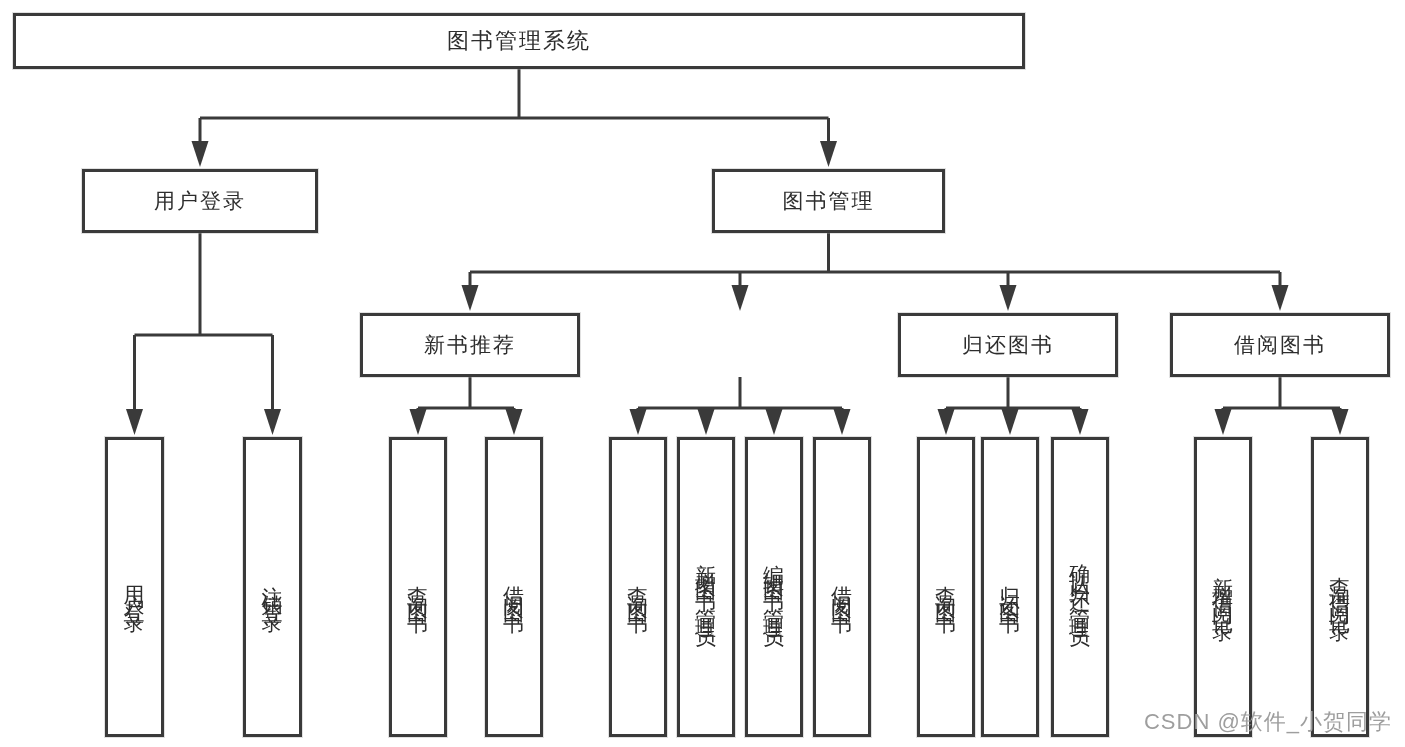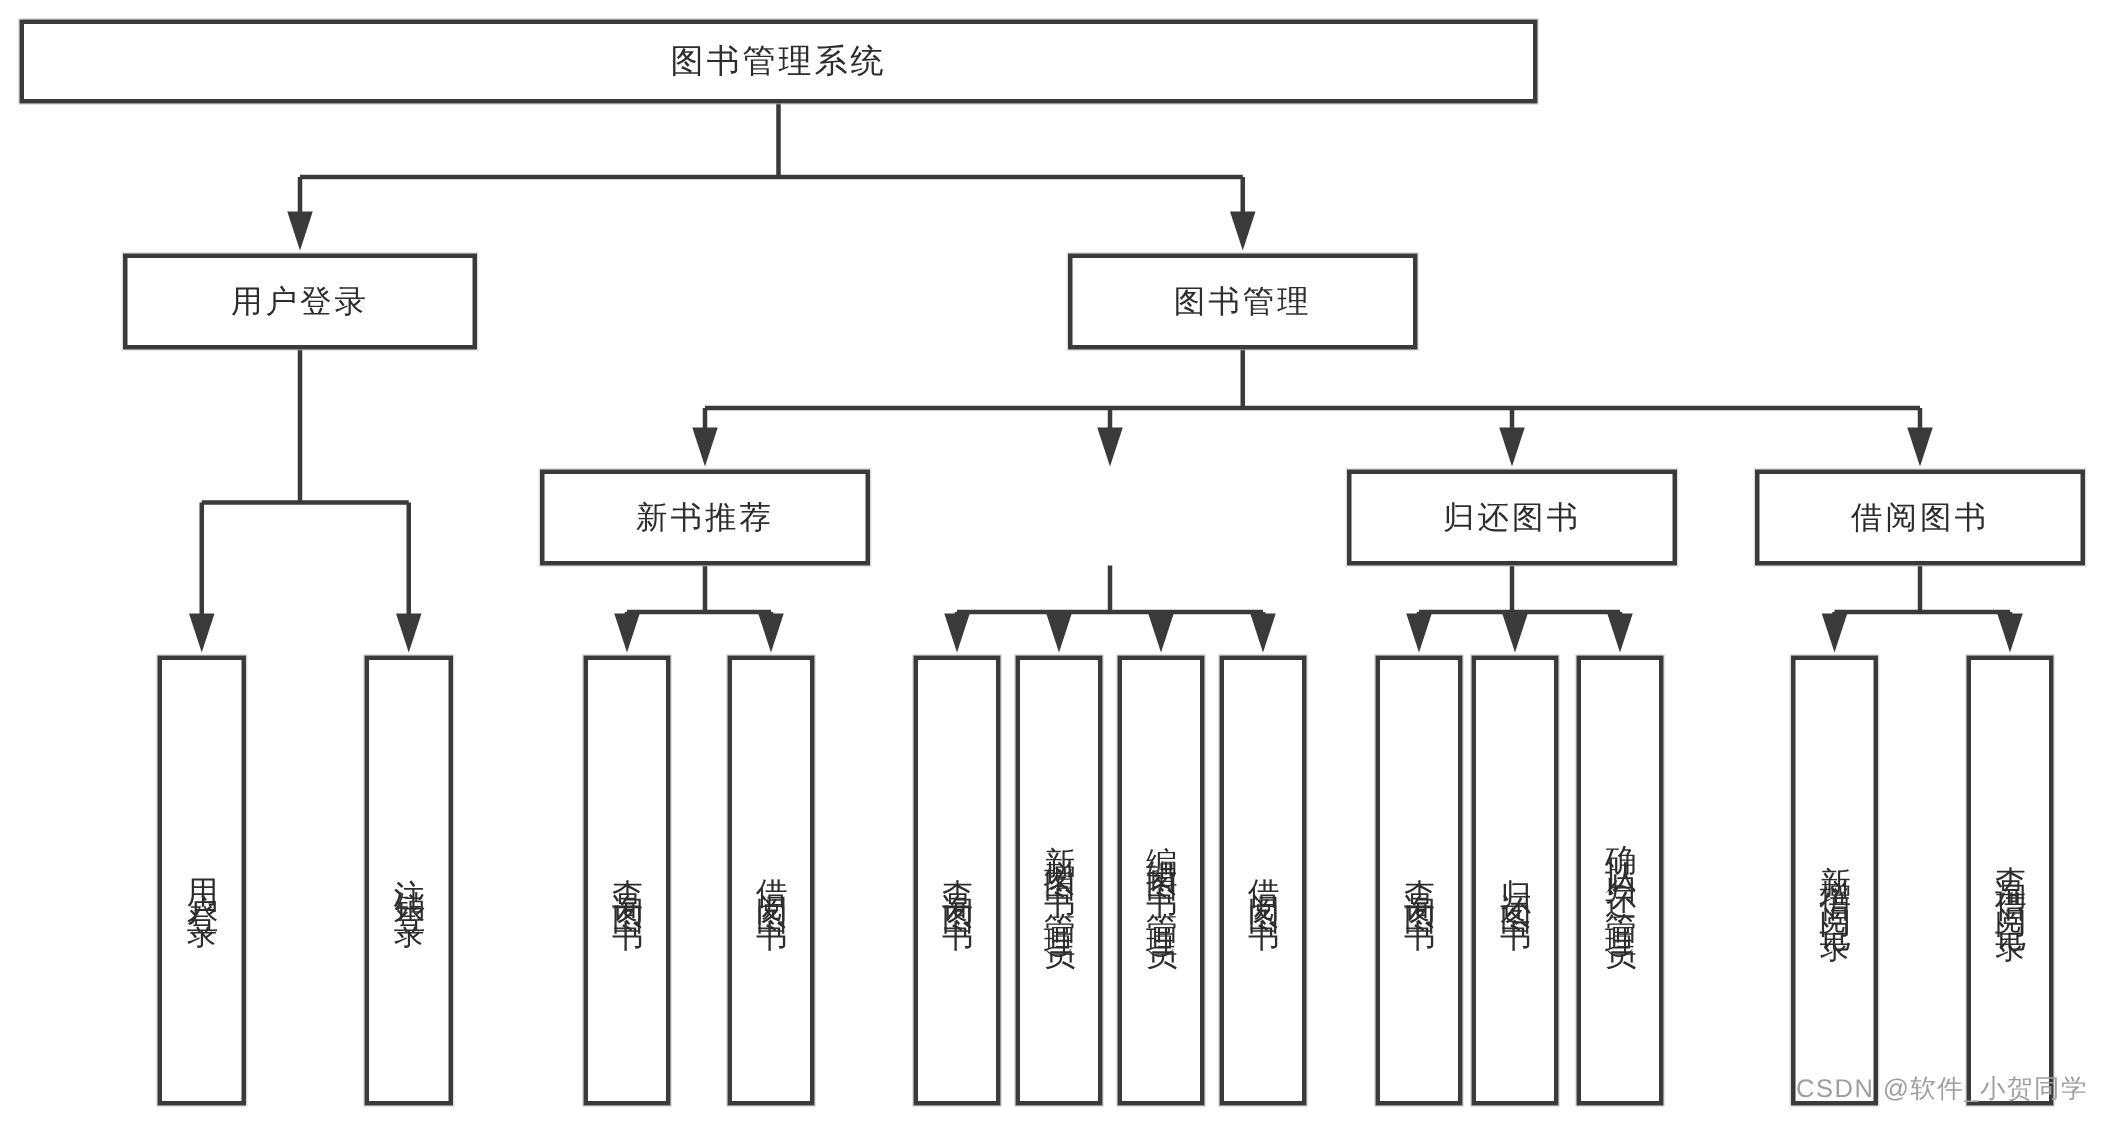--- a/index.html
+++ b/index.html
@@ -31,21 +31,21 @@
     writing-mode: vertical-rl;
     text-orientation: mixed;
     font-size: 21px;
     letter-spacing: 9px;
     line-height: 1;
   }
 
   #watermark {
     position: absolute; z-index: 2;
     right: 13px; bottom: 10px;
-    font-size: 17px;
+    font-size: 22px;
     color: var(--watermark, #9e9e9e);
     letter-spacing: 1px;
     white-space: nowrap;
   }
 </style>
 </head>
 <body>
 
 <div id="canvas">
 

